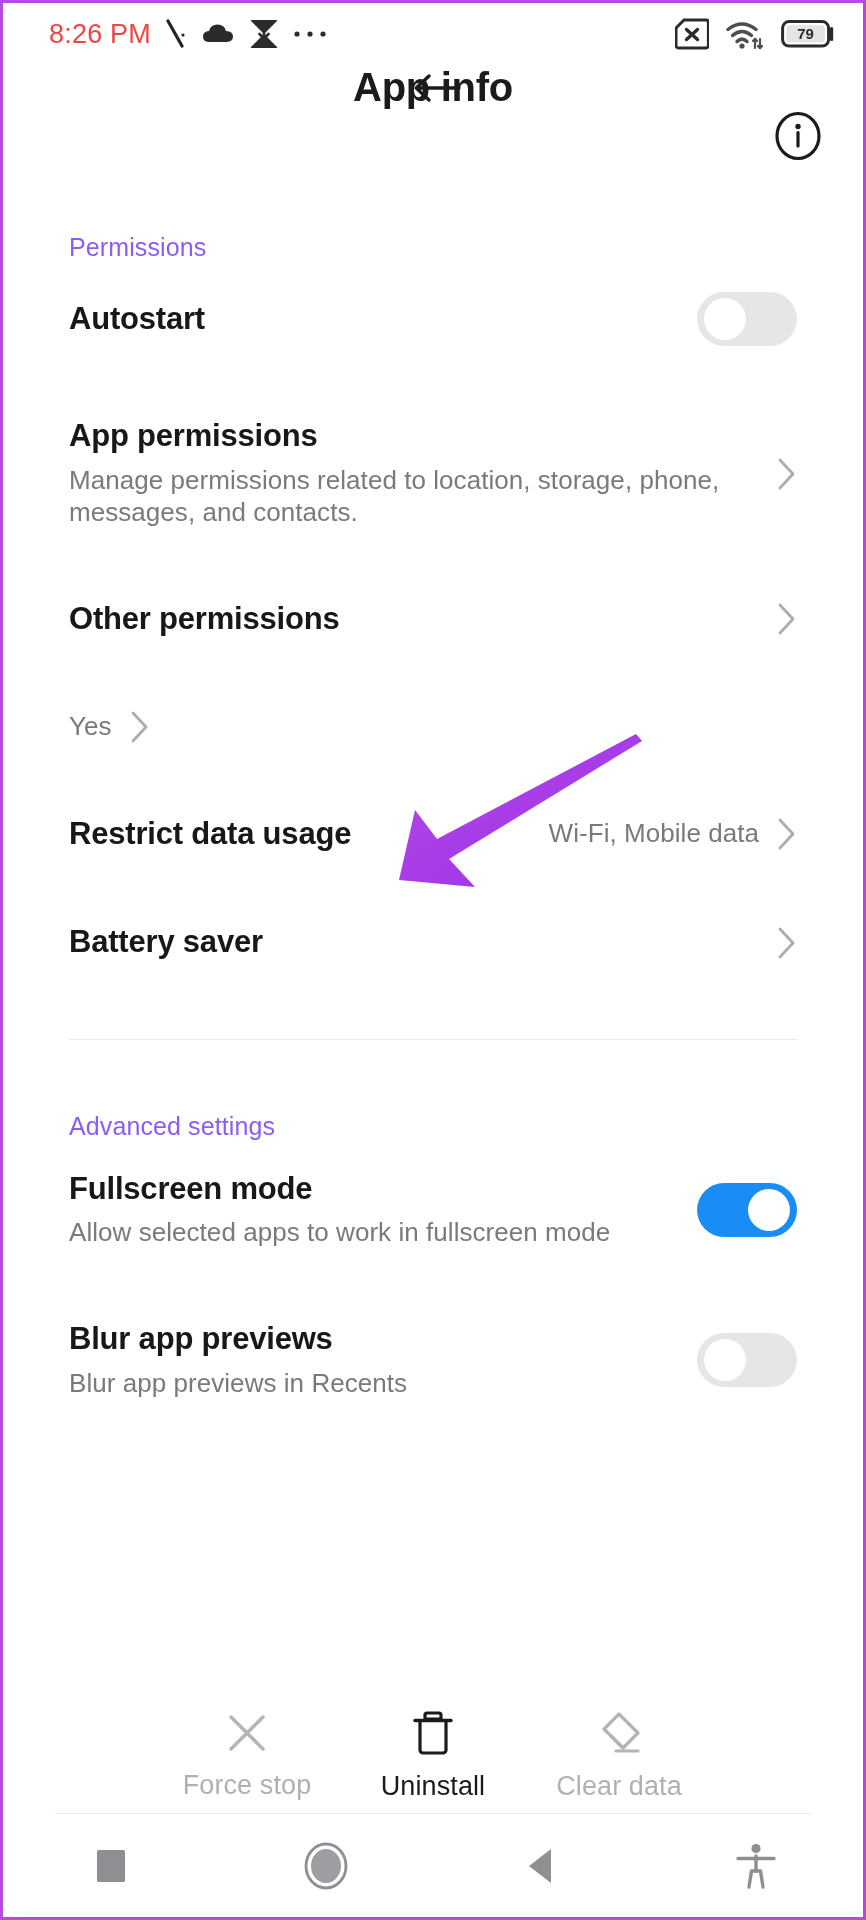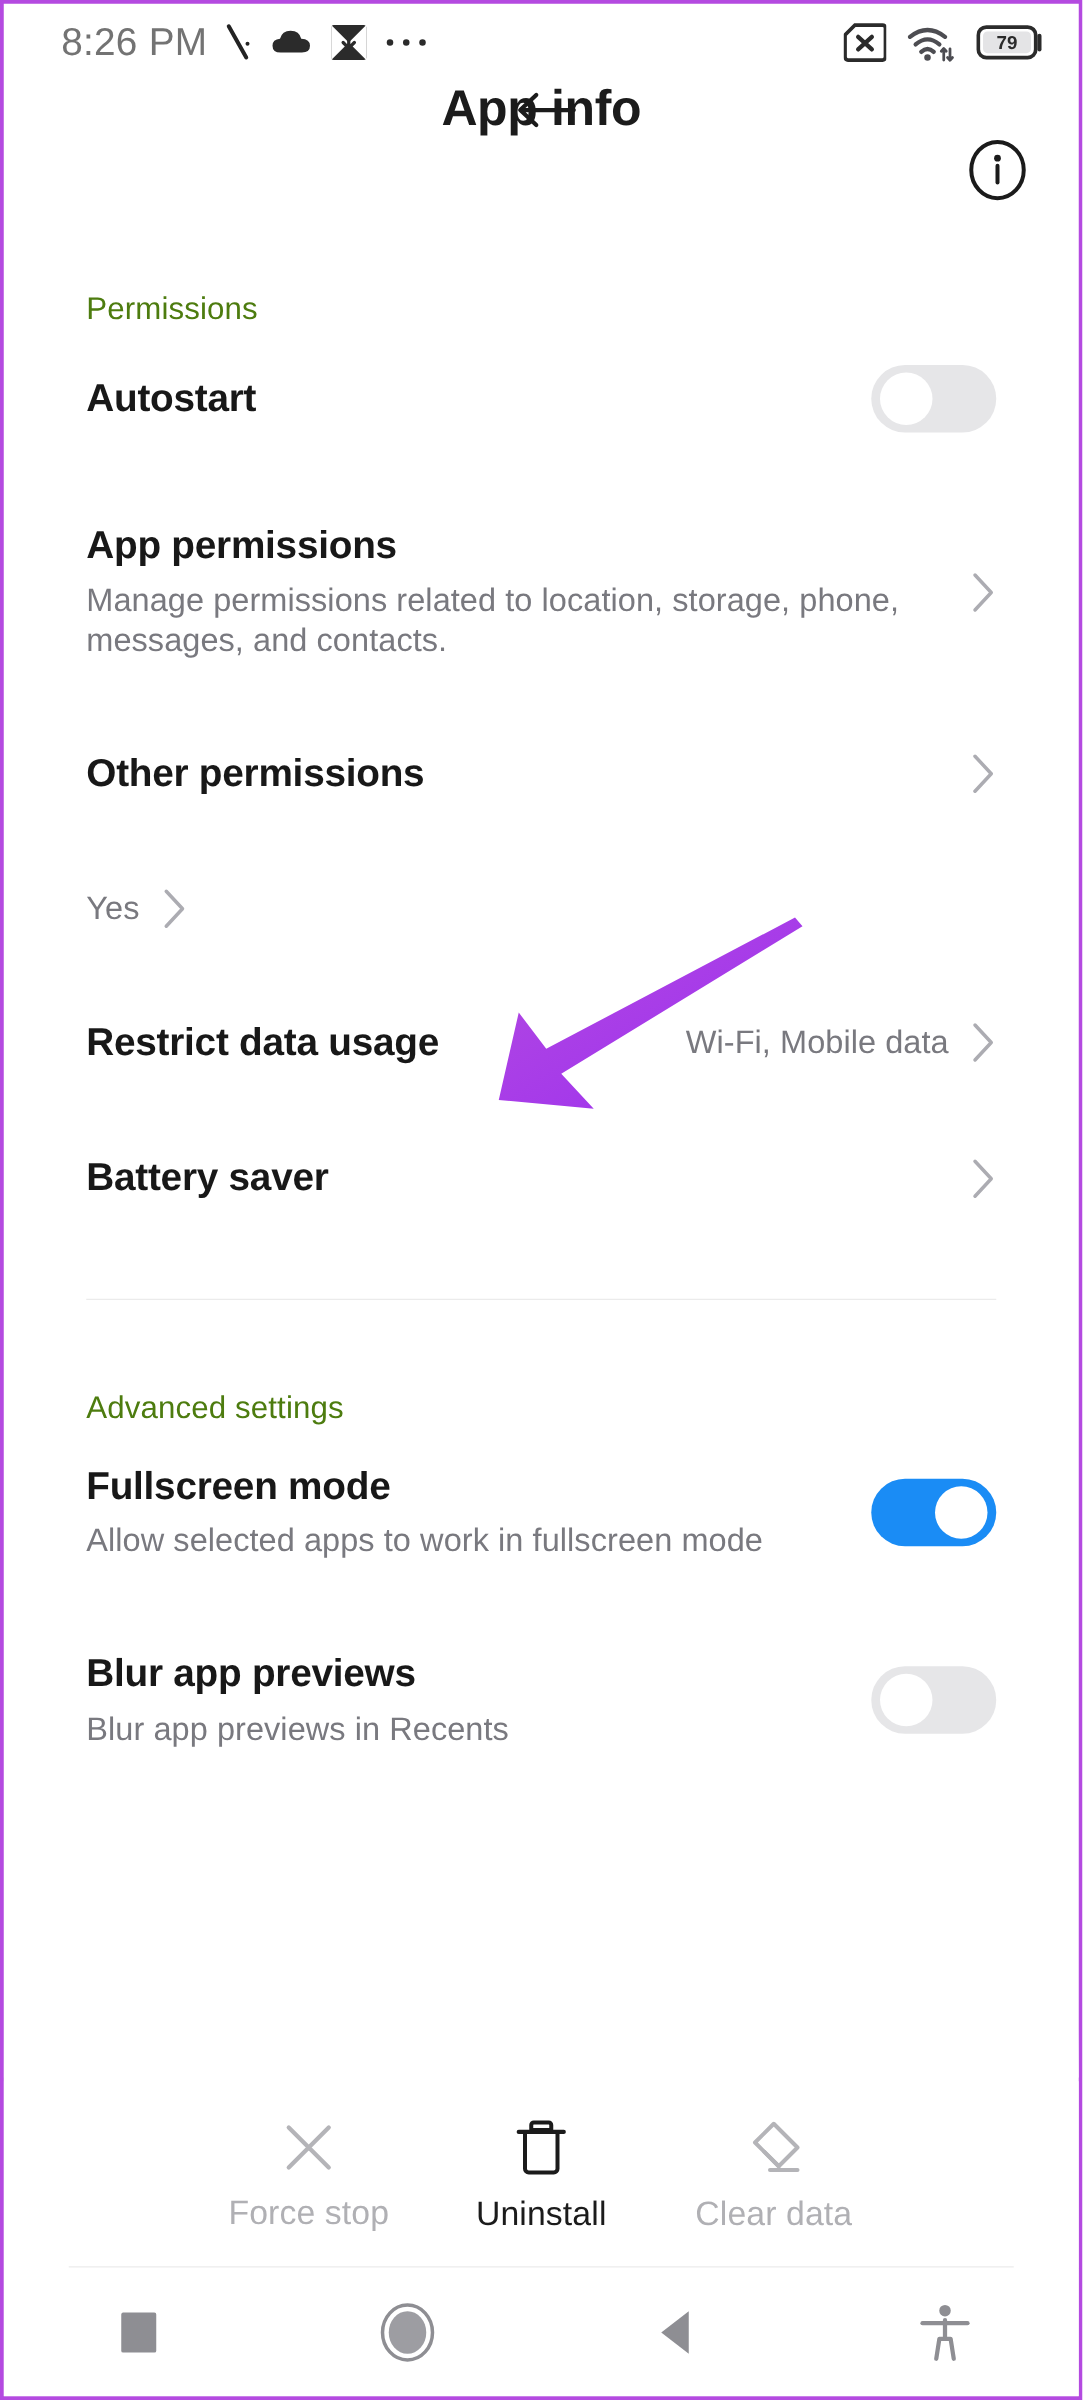--- a/index.html
+++ b/index.html
@@ -28,22 +28,22 @@
     align-items: center;
     justify-content: space-between;
     padding: 0 28px 0 46px;
   }
   .status-left {
     display: flex;
     align-items: center;
     gap: 14px;
   }
   .status-time {
-    font-size: 31px;
-    color: #737373;
+    font-size: 27px;
+    color: #ef4444;
     letter-spacing: 0.2px;
     white-space: nowrap;
   }
   .status-right {
     display: flex;
     align-items: center;
     gap: 17px;
   }
   .sicon { display: block; }
 
@@ -80,21 +80,21 @@
   }
 
   
   .content {
     padding: 0 66px 0 66px;
     position: relative;
   }
 
   .section-label {
     font-size: 25px;
-    color: #4d7c0f;
+    color: #8b5cf6;
     padding-top: 72px;
     padding-bottom: 8px;
     letter-spacing: 0.1px;
   }
 
   .row {
     display: flex;
     align-items: center;
     min-height: 74px;
     padding: 22px 0 22px 0;
@@ -174,21 +174,21 @@
     left: 0; top: 0;
     width: 866px; height: 1920px;
     pointer-events: none;
     z-index: 30;
   }
 
   
   .bottom-actions {
     position: absolute;
     left: 0; right: 0;
-    bottom: 102px;
+    bottom: 87px;
     height: 150px;
     background: #ffffff;
     display: flex;
     align-items: center;
     justify-content: center;
     gap: 0;
     z-index: 20;
   }
   .action {
     width: 186px;

